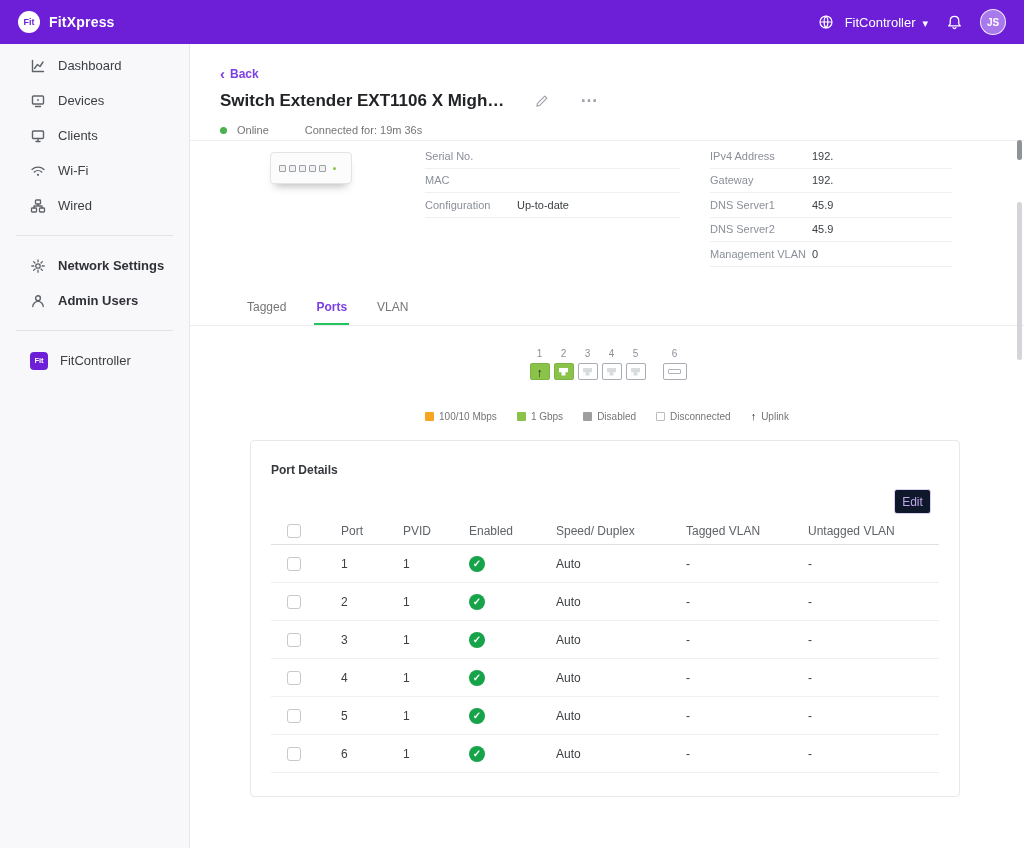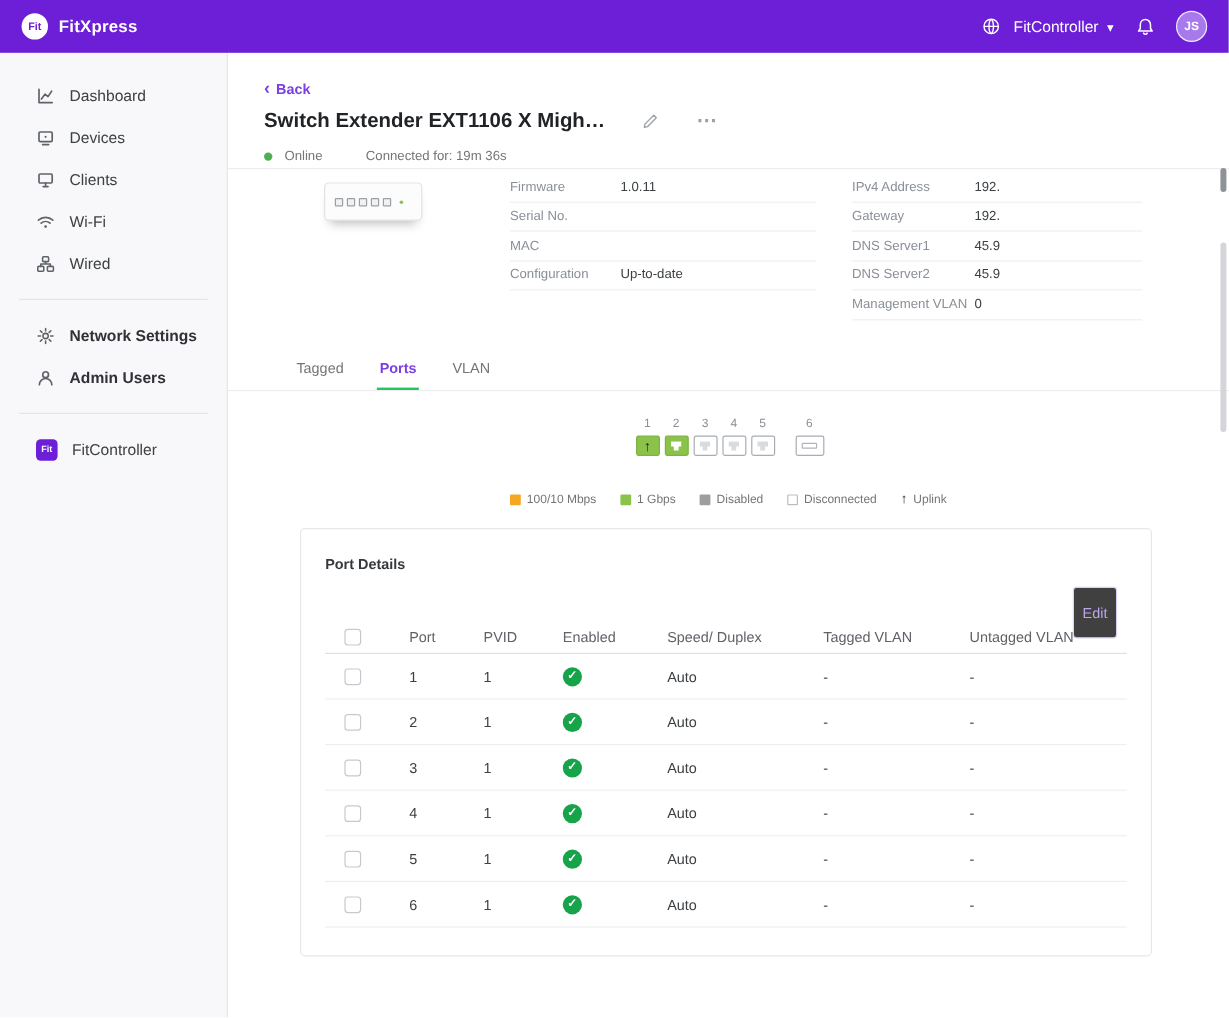--- a/index.html
+++ b/index.html
@@ -15,21 +15,21 @@
                  color:#6C1FD6; font-size:9px; font-weight:bold; }
   .brand { color:#fff; font-size:14px; font-weight:600; letter-spacing:.2px; }
   .topbar-right { display:flex; align-items:center; gap:14px; }
   .org-picker { display:flex; align-items:center; gap:7px; color:#fff; font-size:13px; cursor:pointer; }
   .chevron-down::before { content:"▾"; color:#fff; font-size:11px; }
   .icon-btn { display:flex; align-items:center; justify-content:center; width:24px; height:24px; cursor:pointer; }
   .avatar { width:26px; height:26px; border-radius:50%; background:#a879ec; border:1.5px solid rgba(255,255,255,.85);
             color:#fff; font-size:10px; font-weight:bold; display:flex; align-items:center; justify-content:center; }
 
   
-  .sidebar { position:absolute; top:44px; left:0; width:190px; height:804px; background:#f8f8fa; border-right:1px solid #e7e7ea; padding-top:18px; }
+  .sidebar { position:absolute; top:44px; left:0; width:190px; height:804px; background:#f8f8fa; border-right:1px solid #e7e7ea; padding-top:4px; }
   .nav-item { display:flex; align-items:center; gap:12px; height:35px; padding-left:30px; cursor:pointer; }
   .nav-icon { width:16px; height:16px; display:flex; align-items:center; justify-content:center; }
   .nav-label { font-size:13px; color:#3c4043; }
   .nav-label.strong { font-weight:600; color:#2f3136; }
   .side-divider { border-top:1px solid #e4e4e7; margin:12px 16px; }
   .controller-logo { width:18px; height:18px; border-radius:4px; background:#6C1FD6; color:#fff; font-size:7.5px; font-weight:bold;
                      display:flex; align-items:center; justify-content:center; }
 
   
   .main { position:absolute; top:44px; left:190px; width:834px; height:804px; background:#fff; }
@@ -92,21 +92,21 @@
   .sw.orange { background:#F5A623; }
   .sw.green  { background:#8BC34A; }
   .sw.gray   { background:#9E9E9E; }
   .sw.white  { background:#fff; border:1px solid #bdbdbd; }
   .legend-arrow::before { content:"↑"; font-size:11px; font-weight:bold; color:#212121; }
 
   
   .card { position:absolute; left:60px; top:396px; width:710px; height:357px; background:#fff;
           border:1px solid #e8e8ea; border-radius:4px; }
   .card-title { position:absolute; left:20px; top:22px; font-size:12px; font-weight:bold; color:#35383c; }
-  .edit-btn { position:absolute; right:28px; top:48px; width:37px; height:43px; background:#404040; border:1px solid #ddd0f6;
+  .edit-btn { position:absolute; right:28px; top:48px; width:37px; height:25px; background:#0f172a; border:1px solid #ddd0f6;
               border-radius:3px; color:#bca6ea; font-size:12px; font-family:"Liberation Sans",sans-serif; cursor:default; }
   .table { position:absolute; left:20px; right:20px; top:76px; }
   .trow { display:grid; grid-template-columns:54px 62px 66px 87px 130px 122px 1fr; align-items:center;
           padding-left:16px; height:38px; border-bottom:1px solid #efeff1; font-size:12px; color:#3c4043; }
   .trow.thead { height:28px; border-bottom:1px solid #e0e0e3; color:#5f6368; }
   .checkbox { appearance:none; -webkit-appearance:none; width:14px; height:14px; border:1px solid #c6c9cd; border-radius:3px;
               background:#fff; cursor:pointer; display:block; }
   .check-badge { width:16px; height:16px; border-radius:50%; background:#16A34A; display:flex; align-items:center; justify-content:center; }
   .check-badge::before { content:"✓"; color:#fff; font-size:10px; font-weight:bold; line-height:1; }
 
@@ -263,24 +263,20 @@
       <span class="dport"></span>
       <span class="dport"></span>
       <span class="dport"></span>
       <span class="dport"></span>
       <span class="dport"></span>
       <span class="dled"></span>
     </div>
 
     <div class="info-col left">
       <div class="irow">
-        <span class="ilabel">Firmware</span>
-        <span class="ivalue">1.0.11</span>
-      </div>
-      <div class="irow">
         <span class="ilabel">Serial No.</span>
         <span class="ivalue"></span>
       </div>
       <div class="irow">
         <span class="ilabel">MAC</span>
         <span class="ivalue"></span>
       </div>
       <div class="irow">
         <span class="ilabel">Configuration</span>
         <span class="ivalue">Up-to-date</span>

